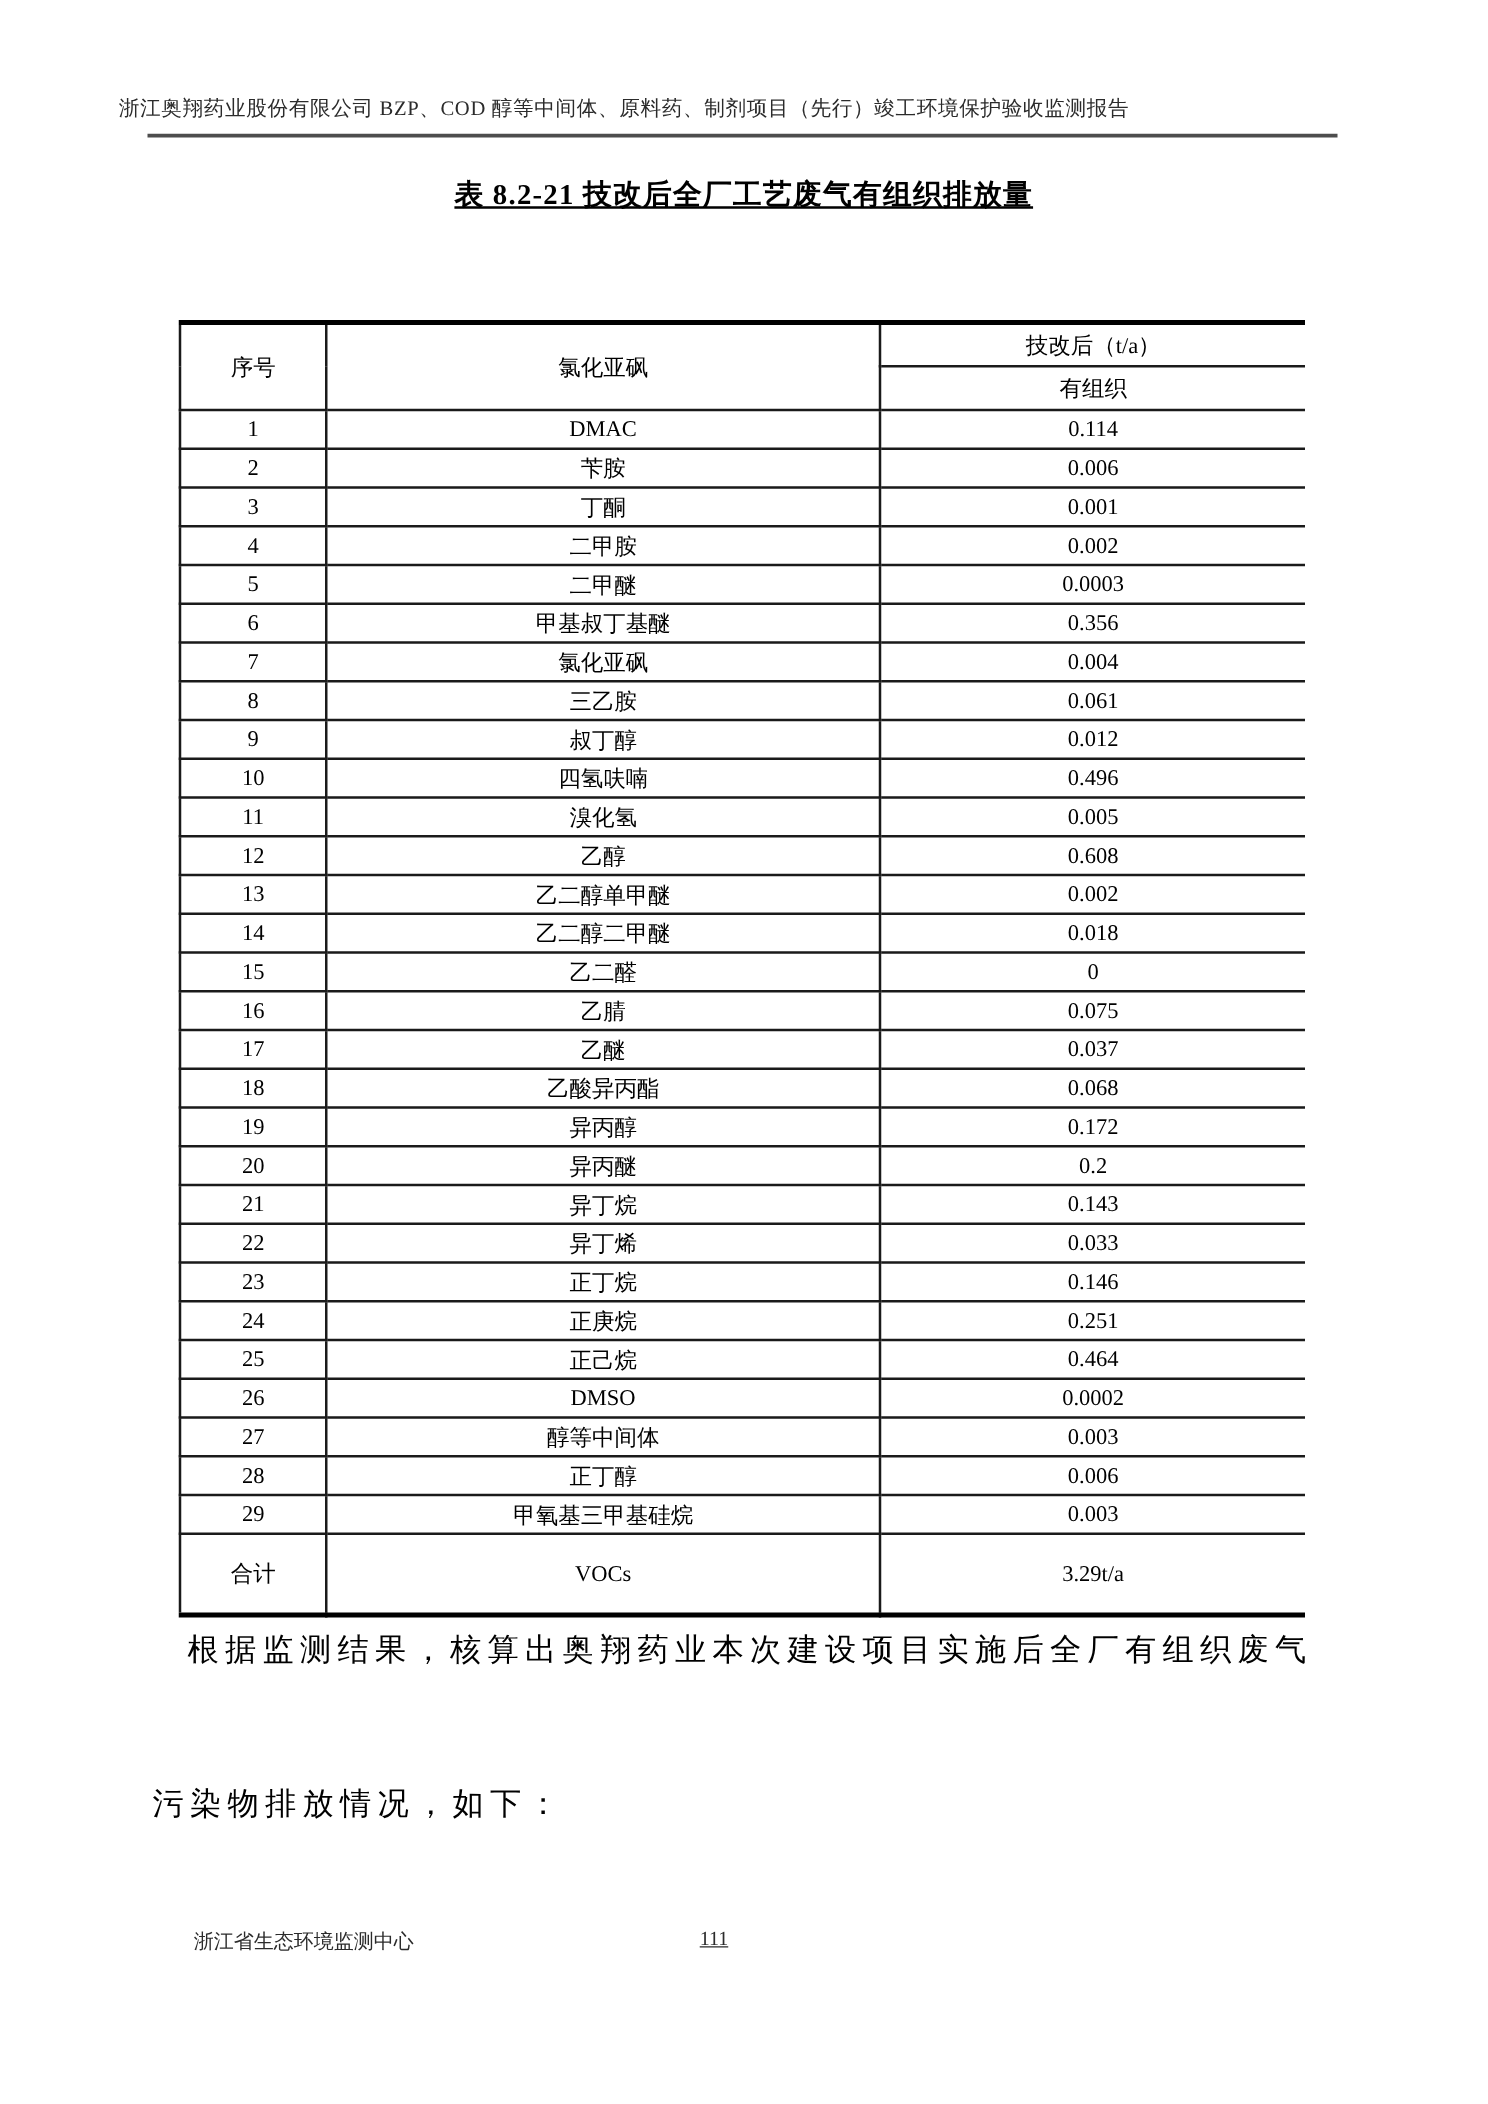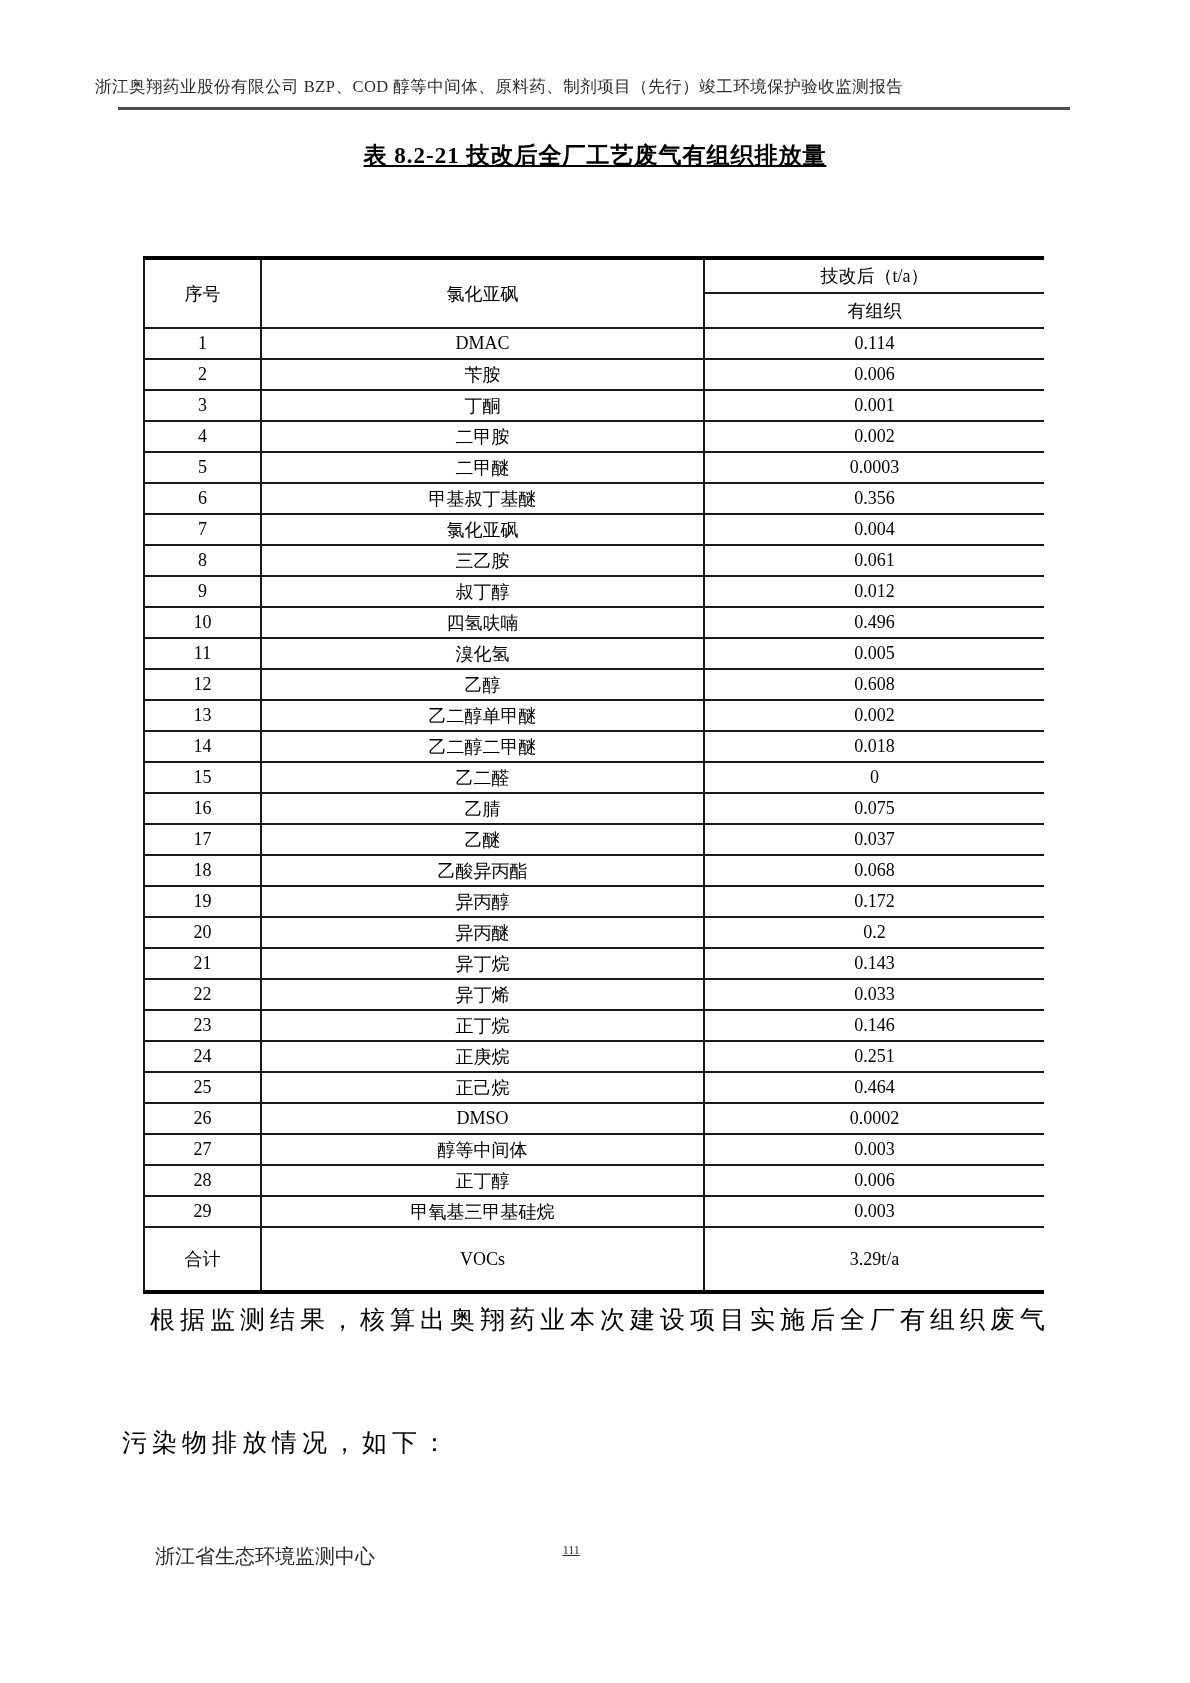--- a/index.html
+++ b/index.html
@@ -94,30 +94,30 @@
     font-size: 25px;
     letter-spacing: 5px;
     color: #000000;
     white-space: nowrap;
   }
 
   .footer-org {
     position: absolute;
     top: 1543px;
     left: 155px;
-    font-size: 20px;
+    font-size: 16px;
     color: #2b2b2b;
     white-space: nowrap;
   }
   .footer-page {
     position: absolute;
     top: 1543px;
     left: 48%;
     transform: translateX(-50%);
-    font-size: 12px;
+    font-size: 16px;
     color: #2b2b2b;
     text-decoration: underline;
   }
 </style>
 </head>
 <body>
 
 <div class="page-header-title">浙江奥翔药业股份有限公司 BZP、COD 醇等中间体、原料药、制剂项目（先行）竣工环境保护验收监测报告</div>
 
 <div class="page-header-rule"></div>

